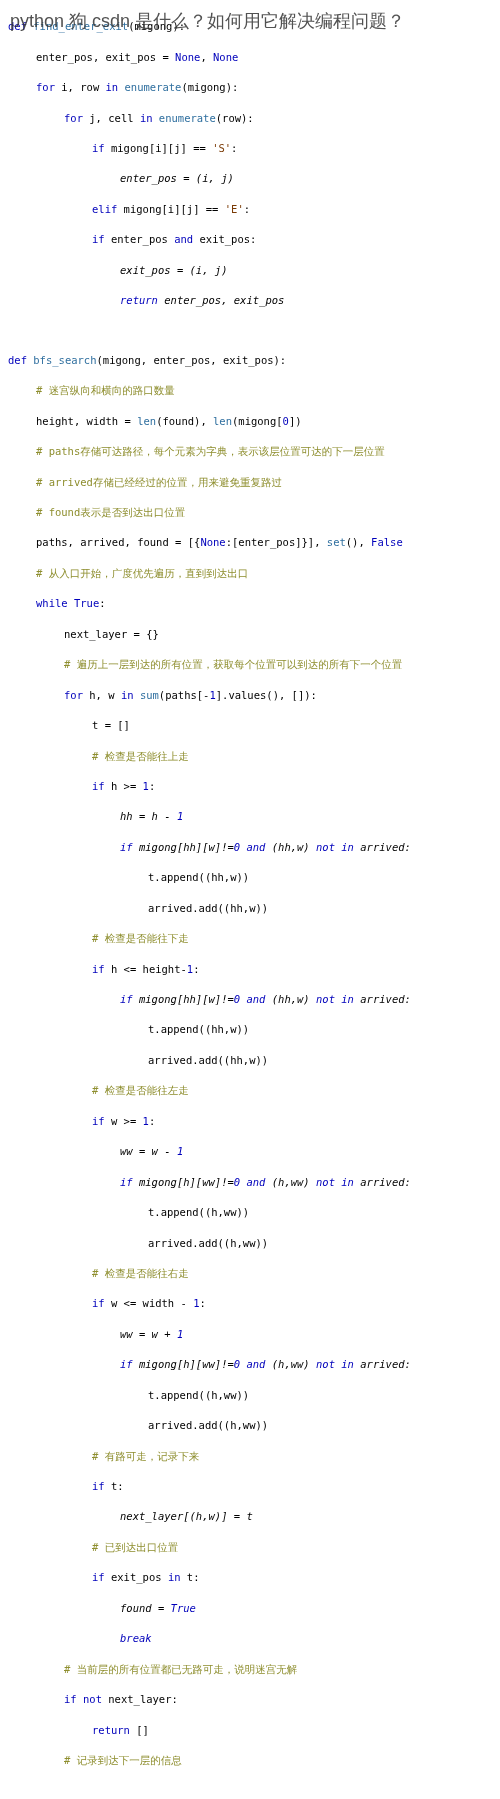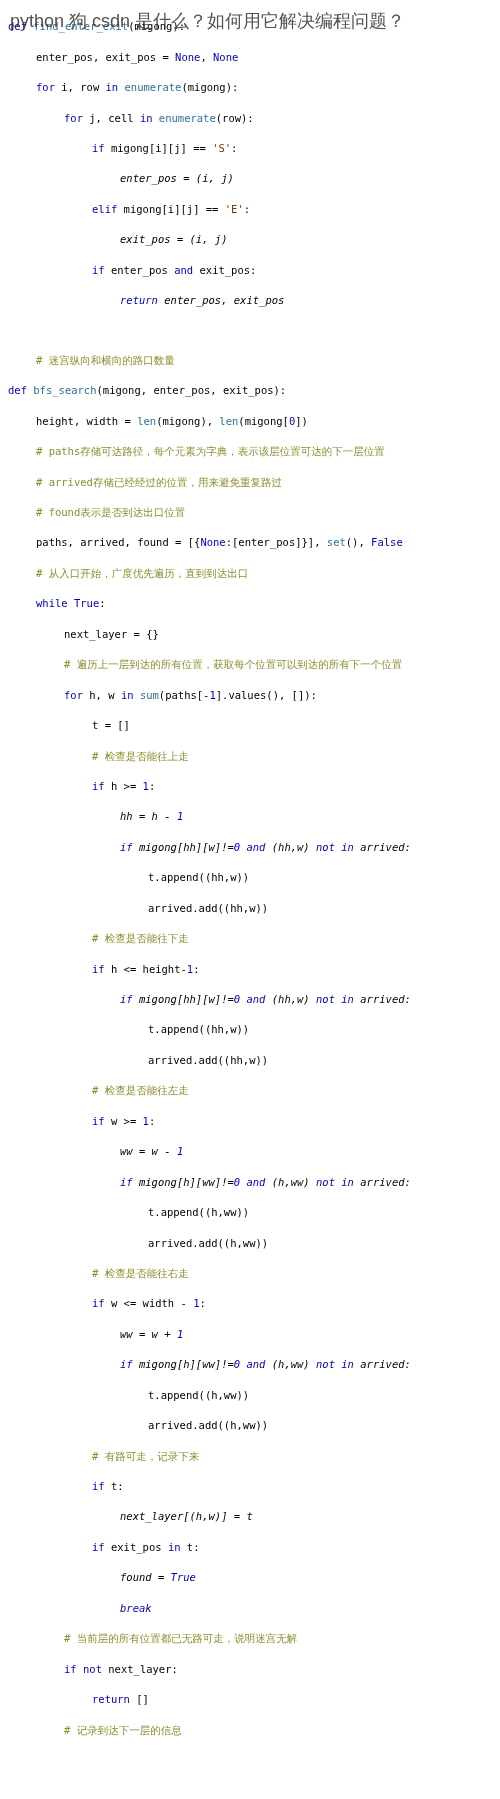--- a/index.html
+++ b/index.html
@@ -48,27 +48,27 @@
 <div class="overlay-title">python 狗 csdn 是什么？如何用它解决编程问题？</div>
 
 <div class="code-wrap">
 <span class="l"><span class="kw">def </span><span class="fn">find_enter_exit</span><span>(migong):</span></span>
 <span class="l i1"><span>enter_pos, exit_pos = </span><span class="bl">None</span><span>, </span><span class="bl">None</span></span>
 <span class="l i1"><span class="kw">for</span><span> i, row </span><span class="kw">in</span><span> </span><span class="fn">enumerate</span><span>(migong):</span></span>
 <span class="l i2"><span class="kw">for</span><span> j, cell </span><span class="kw">in</span><span> </span><span class="fn">enumerate</span><span>(row):</span></span>
 <span class="l i3"><span class="kw">if</span><span> migong[i][j] == </span><span class="str">'S'</span><span>:</span></span>
 <span class="l i4">enter_pos = (i, j)</span>
 <span class="l i3"><span class="kw">elif</span><span> migong[i][j] == </span><span class="str">'E'</span><span>:</span></span>
+<span class="l i3"><span class="kw">if</span><span> enter_pos </span><span class="kw">and</span><span> exit_pos:</span></span>
 <span class="l i4">exit_pos = (i, j)</span>
-<span class="l i3"><span class="kw">if</span><span> enter_pos </span><span class="kw">and</span><span> exit_pos:</span></span>
 <span class="l i4"><span class="kw">return</span><span> enter_pos, exit_pos</span></span>
 <div class="blank"></div>
+<span class="l"><span class="kw">def </span><span class="fn">bfs_search</span><span>(migong, enter_pos, exit_pos):</span></span>
 <span class="l i1 cm"># 迷宫纵向和横向的路口数量</span>
-<span class="l"><span class="kw">def </span><span class="fn">bfs_search</span><span>(migong, enter_pos, exit_pos):</span></span>
-<span class="l i1"><span>height, width = </span><span class="fn">len</span><span>(migong), </span><span class="fn">len</span><span>(migong[</span><span class="num">0</span><span>])</span></span>
+<span class="l i1"><span>height, width = </span><span class="fn">len</span><span>(found), </span><span class="fn">len</span><span>(migong[</span><span class="num">0</span><span>])</span></span>
 <span class="l i1 cm"># paths存储可达路径，每个元素为字典，表示该层位置可达的下一层位置</span>
 <span class="l i1 cm"># arrived存储已经经过的位置，用来避免重复路过</span>
 <span class="l i1 cm"># found表示是否到达出口位置</span>
 <span class="l i1"><span>paths, arrived, found = [{</span><span class="bl">None</span><span>:[enter_pos]}], </span><span class="fn">set</span><span>(), </span><span class="bl">False</span></span>
 <span class="l i1 cm"># 从入口开始，广度优先遍历，直到到达出口</span>
 <span class="l i1"><span class="kw">while</span><span> </span><span class="bl">True</span><span>:</span></span>
 <span class="l i2">next_layer = {}</span>
 <span class="l i2 cm"># 遍历上一层到达的所有位置，获取每个位置可以到达的所有下一个位置</span>
 <span class="l i2"><span class="kw">for</span><span> h, w </span><span class="kw">in</span><span> </span><span class="fn">sum</span><span>(paths[-</span><span class="num">1</span><span>].values(), []):</span></span>
 <span class="l i3">t = []</span>
@@ -91,20 +91,21 @@
 <span class="l i5">arrived.add((h,ww))</span>
 <span class="l i3 cm"># 检查是否能往右走</span>
 <span class="l i3"><span class="kw">if</span><span> w &lt;= width - </span><span class="num">1</span><span>:</span></span>
 <span class="l i4"><span>ww = w + </span><span class="num">1</span></span>
 <span class="l i4"><span class="kw">if</span><span> migong[h][ww]!=</span><span class="num">0</span><span> </span><span class="kw">and</span><span> (h,ww) </span><span class="kw">not in</span><span> arrived:</span></span>
 <span class="l i5">t.append((h,ww))</span>
 <span class="l i5">arrived.add((h,ww))</span>
 <span class="l i3 cm"># 有路可走，记录下来</span>
 <span class="l i3"><span class="kw">if</span><span> t:</span></span>
 <span class="l i4">next_layer[(h,w)] = t</span>
+<span class="l i3 cm"># 已到达出口位置</span>
 <span class="l i3"><span class="kw">if</span><span> exit_pos </span><span class="kw">in</span><span> t:</span></span>
 <span class="l i4"><span>found = </span><span class="bl">True</span></span>
 <span class="l i4 kw">break</span>
 <span class="l i2 cm"># 当前层的所有位置都已无路可走，说明迷宫无解</span>
 <span class="l i2"><span class="kw">if</span><span> </span><span class="kw">not</span><span> next_layer:</span></span>
 <span class="l i3"><span class="kw">return</span><span> []</span></span>
 <span class="l i2 cm"># 记录到达下一层的信息</span>
 
 
 

